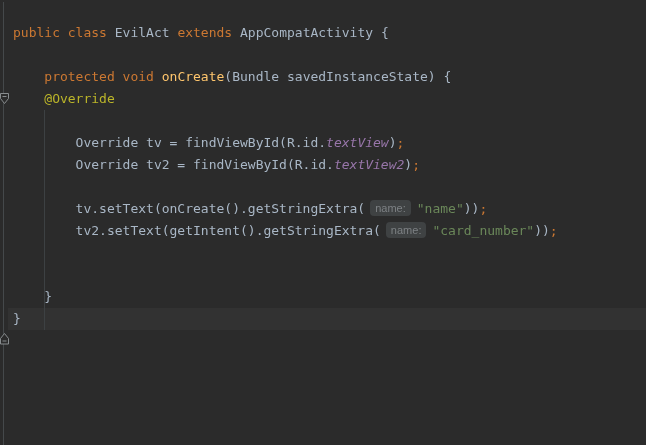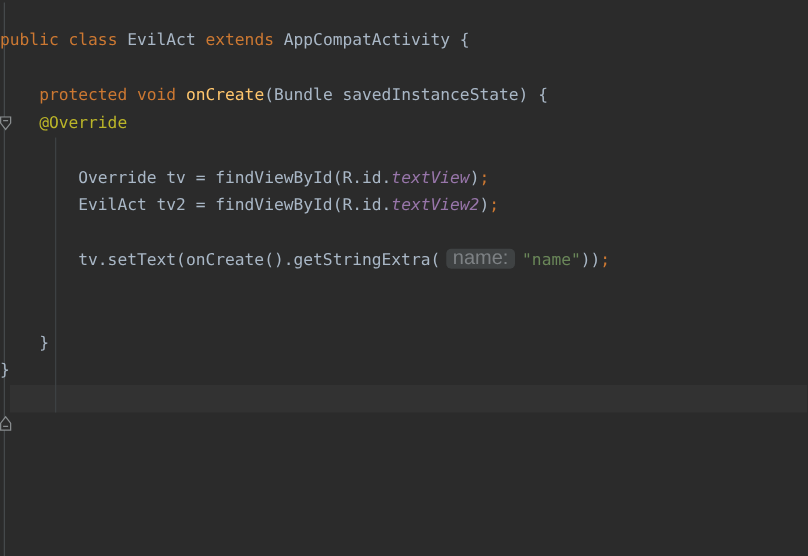--- a/index.html
+++ b/index.html
@@ -24,35 +24,35 @@
   .fold-marker { position:absolute; left:0; z-index:2; cursor:pointer; }
 
   
   .indent-guide {
     position:absolute; left:44px; top:110px; height:220px; width:1px;
     background:#3d4143; z-index:2;
   }
 
   .code-lines { position:absolute; left:0; top:22px; right:0; z-index:3; }
   .code-line {
-    height:22px; line-height:22px; 
+    height:22px; line-height:22px; padding-left:13px;
     white-space:pre; font-size:13px; color:#a9b7c6;
   }
 
   .tok-kw   { color:var(--keyword,#cc7832); }
   .tok-pl   { color:var(--plain,#a9b7c6); }
   .tok-ann  { color:var(--annotation,#bbb529); }
   .tok-md   { color:var(--method-declaration,#ffc66d); }
   .tok-fld  { color:var(--resource-field,#9876aa); font-style:italic; }
   .tok-str  { color:var(--string,#6a8759); }
   .tok-semi { color:var(--semicolon,#cc7832); }
   .tok-hint {
     display:inline-block; background:var(--inlay-bg,#3f4243);
     color:var(--inlay-text,#7d8184);
-    font-family:"Liberation Sans", sans-serif; font-size:16px;
+    font-family:"Liberation Sans", sans-serif; font-size:11px;
     line-height:14px; padding:1px 5px; border-radius:4px;
     margin:0 6px 0 5px; vertical-align:1px;
   }
 </style>
 </head>
 <body style="background: rgb(43, 43, 43);">
 
 <div class="editor">
 
   <div class="caret-line" style="top: 308px; background: rgb(50, 50, 50);"></div>
@@ -71,22 +71,23 @@
 
   <div class="indent-guide" style="background: rgb(61, 65, 67);"></div>
 
   <div class="code-lines">
       <div class="code-line"><span class="tok-kw">public</span><span class="tok-pl"> </span><span class="tok-kw">class</span><span class="tok-pl"> EvilAct </span><span class="tok-kw">extends</span><span class="tok-pl"> AppCompatActivity {</span></div>
       <div class="code-line"></div>
       <div class="code-line"><span class="tok-pl">    </span><span class="tok-kw">protected</span><span class="tok-pl"> </span><span class="tok-kw">void</span><span class="tok-pl"> </span><span class="tok-md">onCreate</span><span class="tok-pl">(Bundle savedInstanceState) {</span></div>
       <div class="code-line"><span class="tok-pl">    </span><span class="tok-ann">@Override</span></div>
       <div class="code-line"></div>
       <div class="code-line"><span class="tok-pl">        Override tv = findViewById(R.id.</span><span class="tok-fld">textView</span><span class="tok-pl">)</span><span class="tok-semi">;</span></div>
-      <div class="code-line"><span class="tok-pl">        EvilAct tv2 = findViewById(R.id.</span><span class="tok-fld">textView2</span><span class="tok-pl">)</span><span class="tok-semi">;</span></div>
+      <div class="code-line"><span class="tok-pl">        Override tv2 = findViewById(R.id.</span><span class="tok-fld">textView2</span><span class="tok-pl">)</span><span class="tok-semi">;</span></div>
       <div class="code-line"></div>
       <div class="code-line"><span class="tok-pl">        tv.setText(onCreate().getStringExtra(</span><span class="tok-hint">name:</span><span class="tok-str">"name"</span><span class="tok-pl">))</span><span class="tok-semi">;</span></div>
+      <div class="code-line"><span class="tok-pl">        tv2.setText(getIntent().getStringExtra(</span><span class="tok-hint">name:</span><span class="tok-str">"card_number"</span><span class="tok-pl">))</span><span class="tok-semi">;</span></div>
       <div class="code-line"></div>
       <div class="code-line"></div>
       <div class="code-line"><span class="tok-pl">    }</span></div>
       <div class="code-line"><span class="tok-pl">}</span></div>
     </div>
 
 </div>
 
 </body></html>

